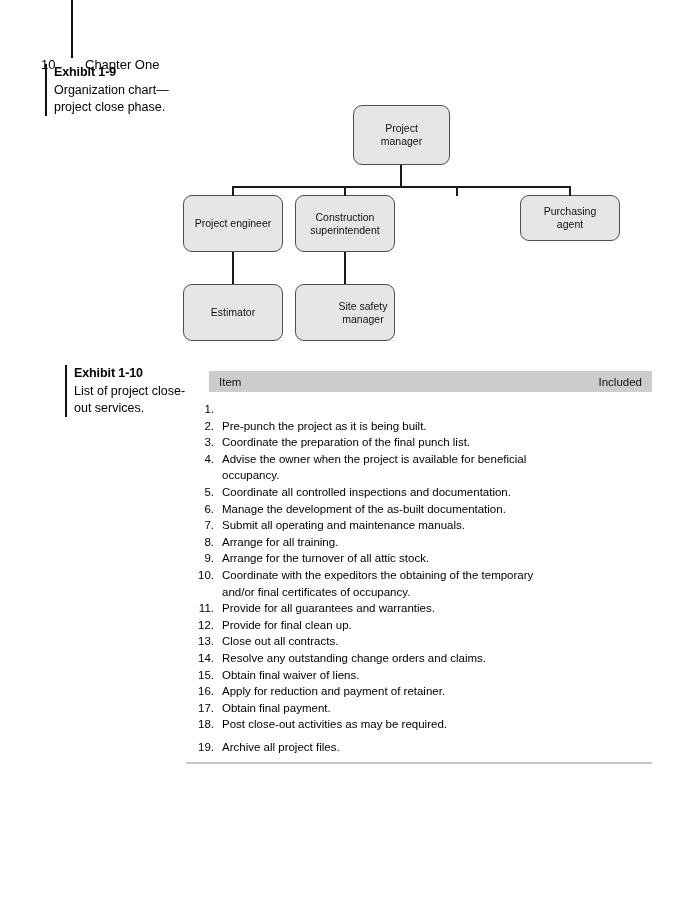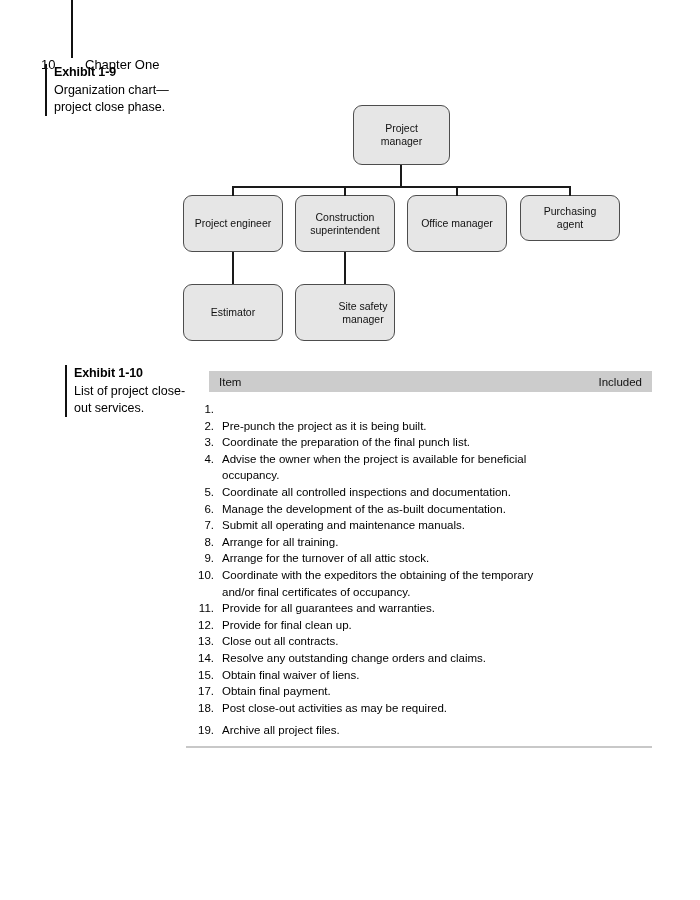--- a/index.html
+++ b/index.html
@@ -176,21 +176,20 @@
 </div>
 
 <div id="org-chart">
 
   <div class="org-box" style="left:353px; top:76px; width:97px; height:60px;">Project
 manager</div>
 
   <div class="org-box" style="left:183px; top:166px; width:100px; height:57px;">Project engineer</div>
   <div class="org-box" style="left:295px; top:166px; width:100px; height:57px;">Construction
 superintendent</div>
-  <div class="org-box" style="left:407px; top:166px; width:100px; height:57px;">Office manager</div>
   <div class="org-box" style="left:520px; top:166px; width:100px; height:46px;">Purchasing
 agent</div>
 
   <div class="org-box" style="left:183px; top:255px; width:100px; height:57px;">Estimator</div>
   <div class="org-box" style="left:295px; top:255px; width:100px; height:57px;padding-left:36px;">Site safety
 manager</div>
 
   <div class="org-line" style="left:400px; top:136px; width:1.6px; height:22px;"></div>
 
   <div class="org-line" style="left:232px; top:157px; width:339px; height:1.6px;"></div>
@@ -268,20 +267,24 @@
       </li>
       <li class="service-row">
         <span class="service-num">14.</span>
         <span class="service-text">Resolve any outstanding change orders and claims.</span>
       </li>
       <li class="service-row">
         <span class="service-num">15.</span>
         <span class="service-text">Obtain final waiver of liens.</span>
       </li>
       <li class="service-row">
+        <span class="service-num">16.</span>
+        <span class="service-text">Apply for reduction and payment of retainer.</span>
+      </li>
+      <li class="service-row">
         <span class="service-num">17.</span>
         <span class="service-text">Obtain final payment.</span>
       </li>
       <li class="service-row">
         <span class="service-num">18.</span>
         <span class="service-text">Post close-out activities as may be required.</span>
       </li>
       <li class="service-row spaced">
         <span class="service-num">19.</span>
         <span class="service-text">Archive all project files.</span>

